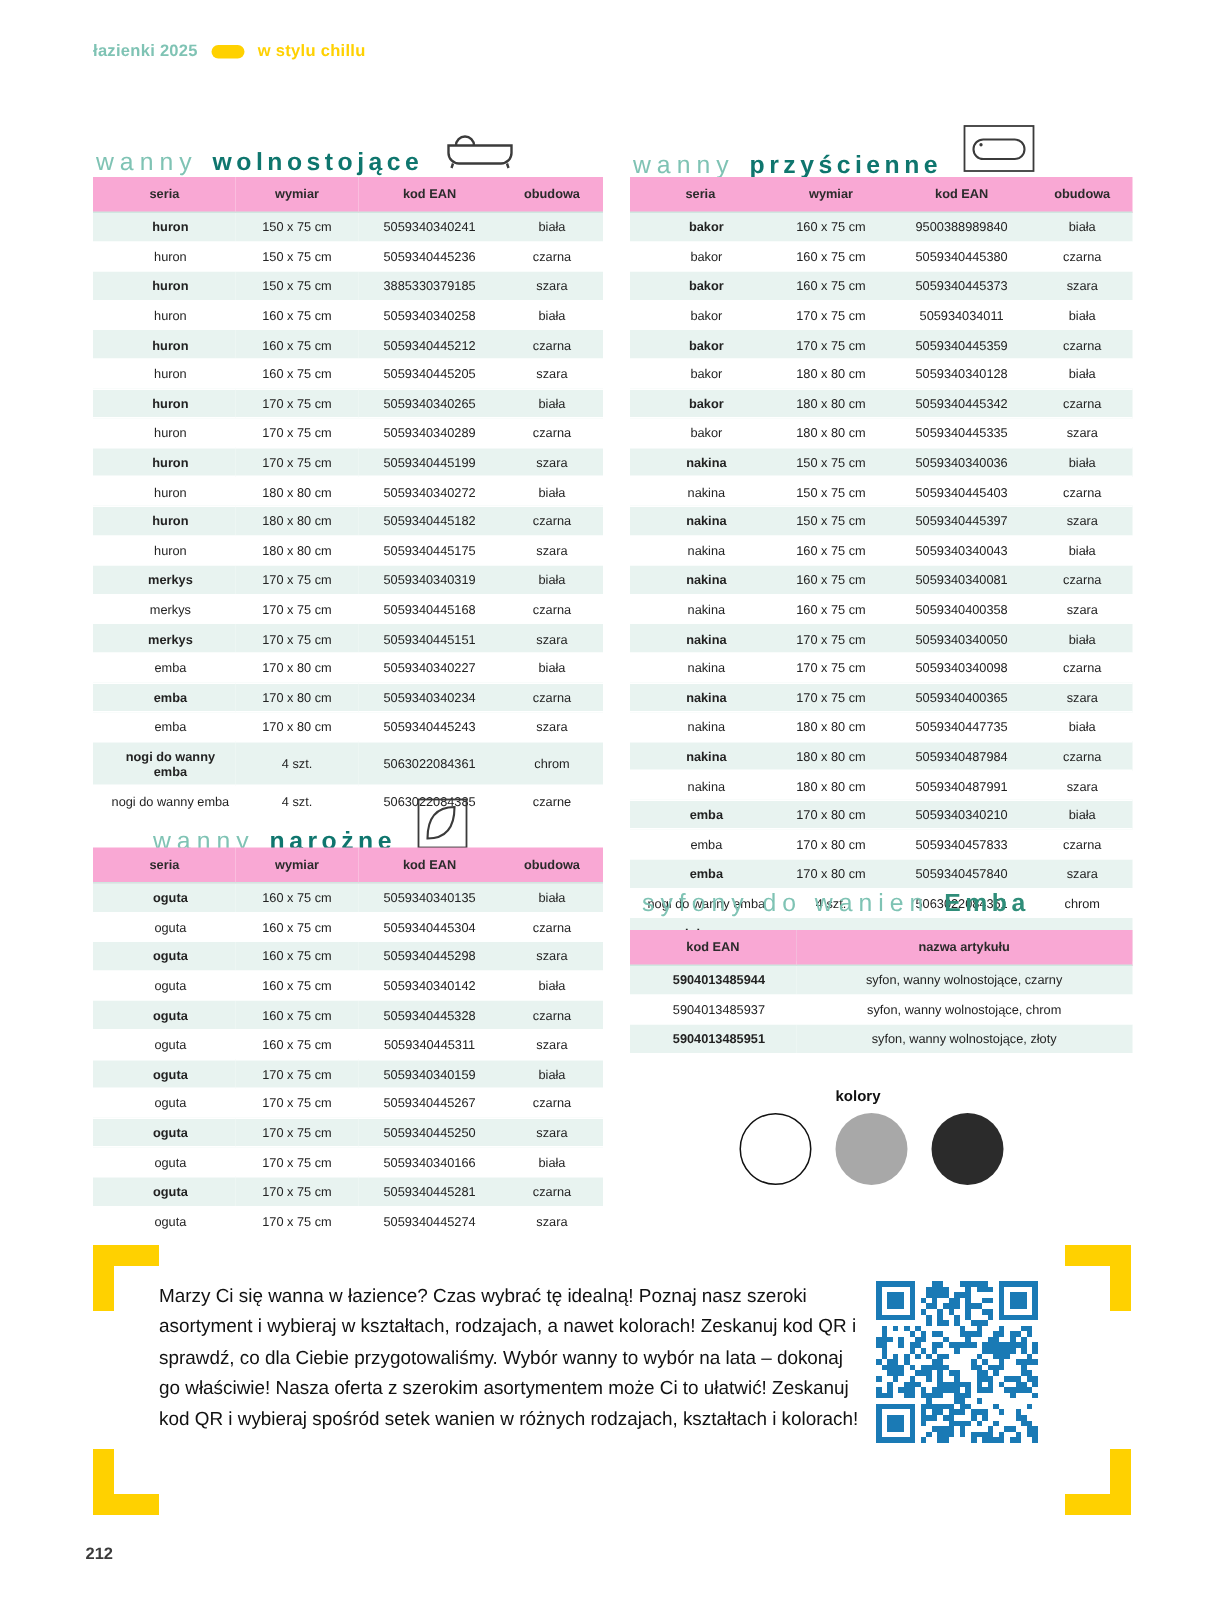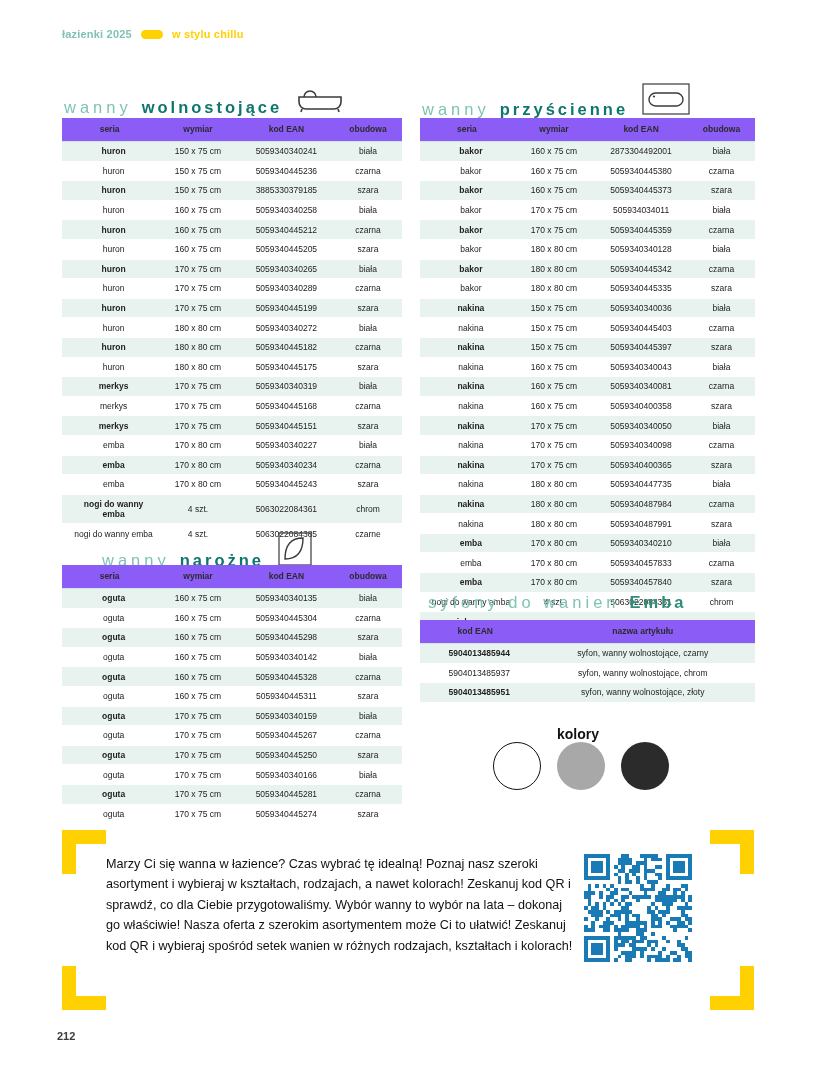--- a/index.html
+++ b/index.html
@@ -23,21 +23,21 @@
   
   .sec-title { display:flex; align-items:flex-end; gap:10px; }
   .sec-title .t1 { font-size:16.5px; color:#7fc3b4; letter-spacing:4px; font-weight:normal; }
   .sec-title .t2 { font-size:16.5px; color:#0f766e; letter-spacing:3px; font-weight:bold; }
   .sec-title .t2.dark { color:#2f8d79; }
 
   
   table { border-collapse:collapse; width:100%; font-size:8.5px; }
   thead th {
     font-size:8.5px; font-weight:bold; color:#2b2b2b; padding:6px 2px 7px 2px;
-    border-bottom:1px solid #cfe7e0; background:#8b5cf6; text-align:center;
+    border-bottom:1px solid #cfe7e0; background:#f9a8d4; text-align:center;
   }
   tbody td {
     padding:4.3px 2px; text-align:center; color:#222; font-size:8.5px;
     border-bottom:1px solid #ffffff;
   }
   tbody tr.alt td { background:#e8f3f0; }
   tbody td.first { text-align:center; padding-left:10px; font-weight:bold; }
   tbody tr.alt td.first { font-weight:bold; }
   tbody tr:not(.alt) td.first { font-weight:normal; }
 
@@ -47,21 +47,21 @@
   .w-seria   { width:28%; }
   .w-wymiar  { width:24%; }
   .w-ean     { width:28%; }
   .w-obud    { width:20%; }
 
   
   .syf-ean { width:33%; }
   .syf-name { width:67%; }
 
   
-  .kolory-label { font-size:14px; font-weight:bold; color:#111; }
+  .kolory-label { font-size:10px; font-weight:bold; color:#111; }
   .circles { display:flex; gap:16px; }
   .circ { width:48px; height:48px; border-radius:50%; }
   .circ.white { background:#ffffff; border:1px solid #111; }
   .circ.grey  { background:#a8a8a8; }
   .circ.black { background:#2b2b2b; }
 
   
   .promo { position:absolute; left:62px; top:830px; width:692px; height:180px; }
   .corner { position:absolute; width:44px; height:44px; background:#ffd100; }
   .corner.tl { left:0; top:0; clip-path: polygon(0 0,100% 0,100% 14px,14px 14px,14px 100%,0 100%); }
@@ -251,21 +251,21 @@
         <th class="w-seria">seria</th>
         <th class="w-wymiar">wymiar</th>
         <th class="w-ean">kod EAN</th>
         <th class="w-obud">obudowa</th>
       </tr>
         </thead>
       <tbody>
           <tr class="alt">
             <td class="first">bakor</td>
             <td>160 x 75 cm</td>
-            <td>2873304492001</td>
+            <td>9500388989840</td>
             <td>biała</td>
           </tr>
           <tr>
             <td class="first">bakor</td>
             <td>160 x 75 cm</td>
             <td>5059340445380</td>
             <td>czarna</td>
           </tr>
           <tr class="alt">
             <td class="first">bakor</td>

